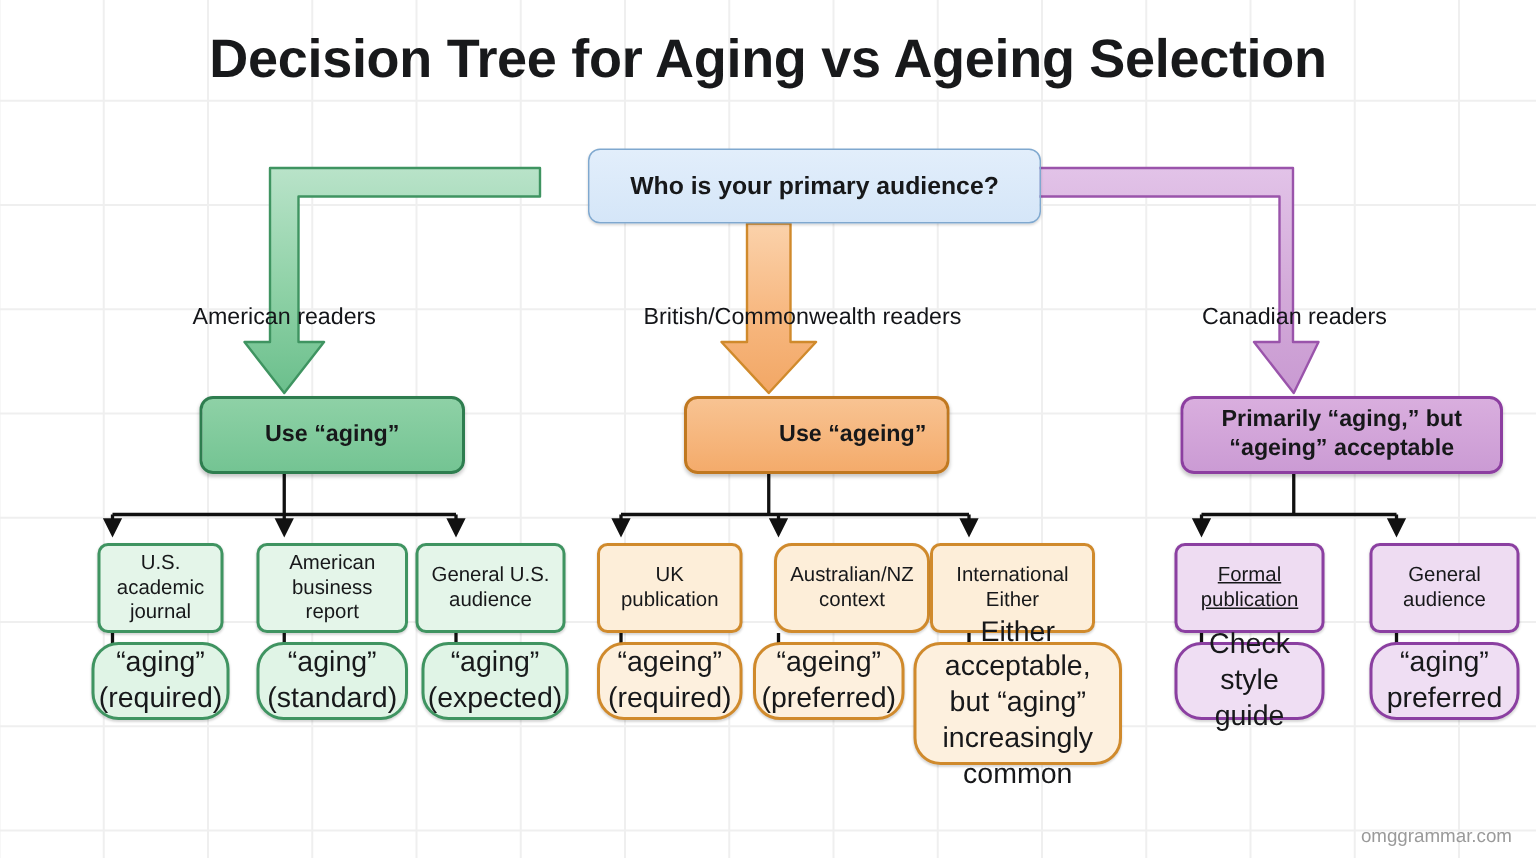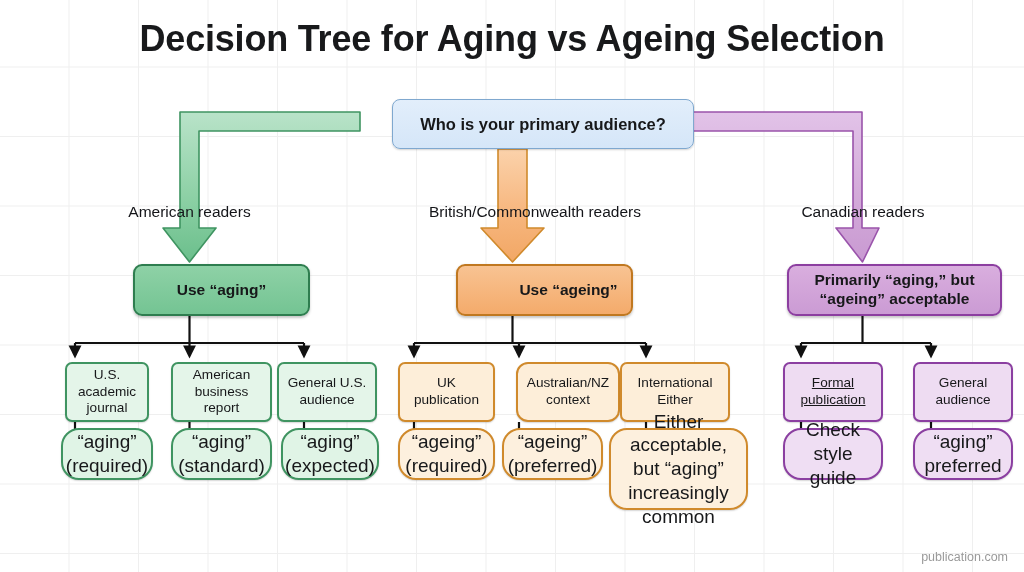--- a/index.html
+++ b/index.html
@@ -251,15 +251,15 @@
   <div class="node lvl3 purple" style="left:751px; width:100px;text-decoration:underline;">Formal
 publication</div>
   <div class="node lvl3 purple" style="left:881px; width:100px;">General
 audience</div>
 
   <div class="node lvl4 purple" style="left:751px; width:100px;">Check style
 guide</div>
   <div class="node lvl4 purple" style="left:881px; width:100px;">“aging”
 preferred</div>
 
-  <div class="watermark">publication.com</div>
+  <div class="watermark">omggrammar.com</div>
 
 </div>
 
 </body></html>

